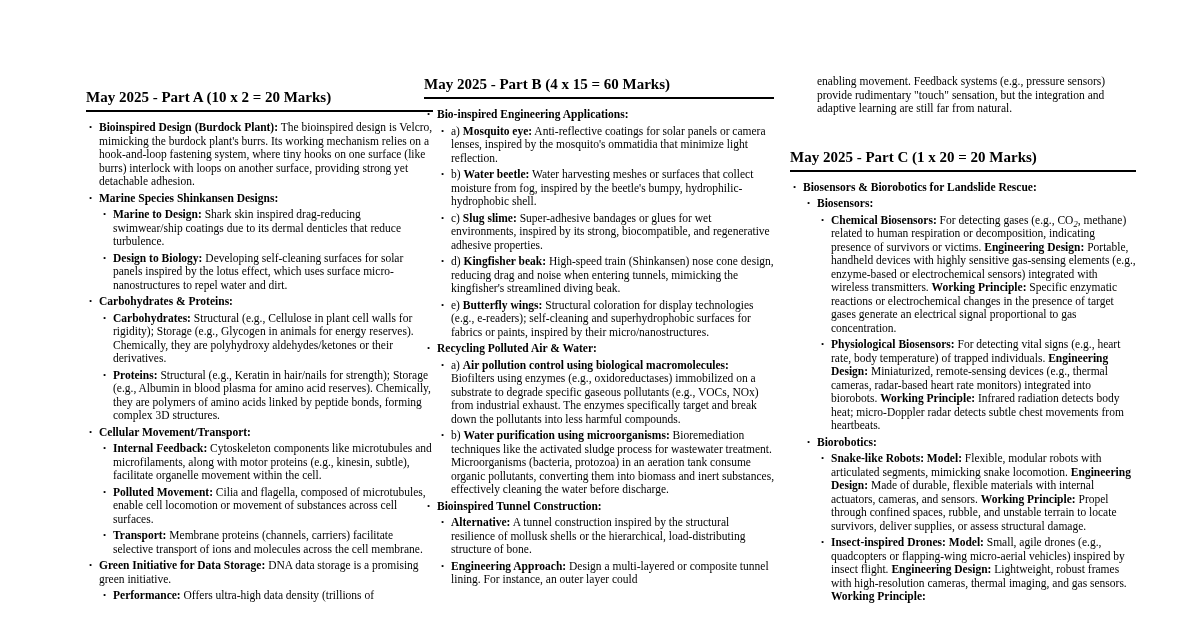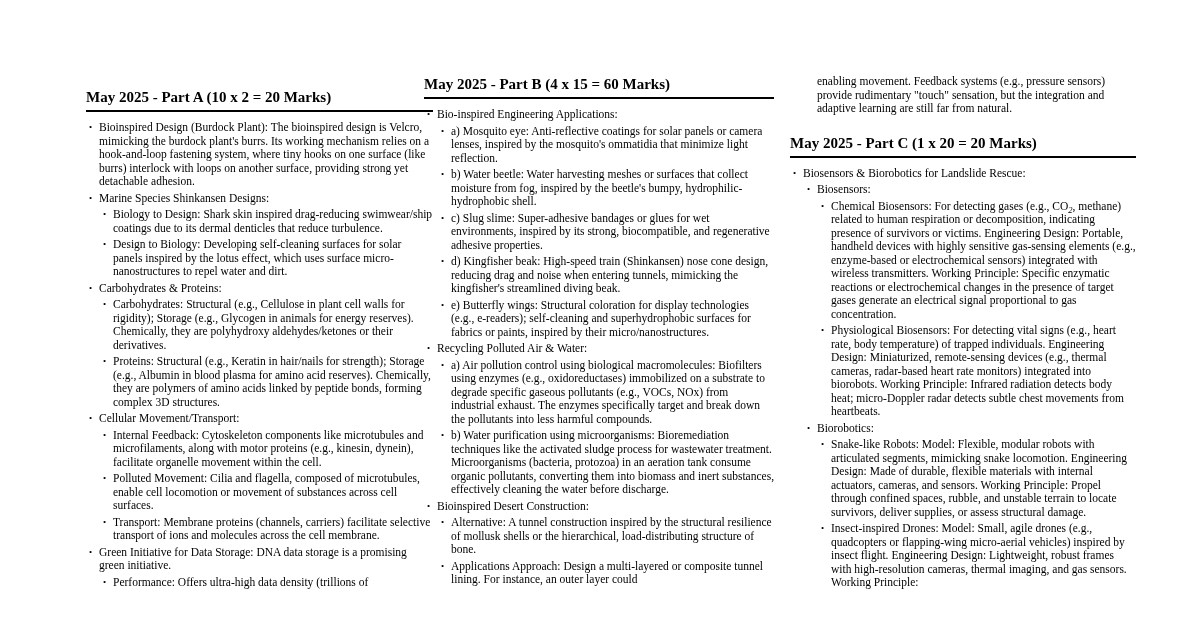--- a/index.html
+++ b/index.html
@@ -25,21 +25,21 @@
 
   .heading {
     font-size: 15px;
     font-weight: bold;
     line-height: 18px;
     padding-bottom: 4px;
     border-bottom: 2px solid #000000;
     margin-bottom: 9px;
     white-space: nowrap;
   }
-  .intro + .heading { margin-top: 18px; }
+  .intro + .heading { margin-top: 32px; }
 
   .intro {
     margin: 0 0 16px 27px;
     font-size: 11.5px;
     line-height: 13.5px;
   }
 
   .item {
     position: relative;
     margin-top: 3px;
@@ -51,63 +51,63 @@
   .item.l3 { padding-left: 41px; }
   .item.l1 .bullet { left: 3px; }
   .item.l2 .bullet { left: 17px; }
   .item.l3 .bullet { left: 31px; }
   .bullet {
     position: absolute;
     top: 0;
     font-size: 9px;
     line-height: 13.5px;
   }
-  .run-b { font-weight: normal; }
+  .run-b { font-weight: bold; }
   .run-r { font-weight: normal; }
   .run-i { }
   sub.run-sub {
     font-style: italic;
     font-size: 8.5px;
     line-height: 0;
   }
 </style>
 </head>
 <body>
 
 <div class="page">
   <div class="column" id="col-0">
       <div class="heading">May 2025 - Part A (10 x 2 = 20 Marks)</div>
       <div class="item l1"><span class="bullet">•</span><span class="run-b">Bioinspired Design (Burdock Plant):</span><span class="run-r"> The bioinspired design is Velcro, mimicking the burdock plant's burrs. Its working mechanism relies on a hook-and-loop fastening system, where tiny hooks on one surface (like burrs) interlock with loops on another surface, providing strong yet detachable adhesion.</span></div>
       <div class="item l1"><span class="bullet">•</span><span class="run-b">Marine Species Shinkansen Designs:</span></div>
-      <div class="item l2"><span class="bullet">•</span><span class="run-b">Biology to Design:</span><span class="run-r"> Shark skin inspired drag-reducing swimwear/ship coatings due to its dermal denticles that reduce turbulence.</span></div>
+      <div class="item l2"><span class="bullet">•</span><span class="run-b">Marine to Design:</span><span class="run-r"> Shark skin inspired drag-reducing swimwear/ship coatings due to its dermal denticles that reduce turbulence.</span></div>
       <div class="item l2"><span class="bullet">•</span><span class="run-b">Design to Biology:</span><span class="run-r"> Developing self-cleaning surfaces for solar panels inspired by the lotus effect, which uses surface micro-nanostructures to repel water and dirt.</span></div>
       <div class="item l1"><span class="bullet">•</span><span class="run-b">Carbohydrates &amp; Proteins:</span></div>
       <div class="item l2"><span class="bullet">•</span><span class="run-b">Carbohydrates:</span><span class="run-r"> Structural (e.g., Cellulose in plant cell walls for rigidity); Storage (e.g., Glycogen in animals for energy reserves). Chemically, they are polyhydroxy aldehydes/ketones or their derivatives.</span></div>
       <div class="item l2"><span class="bullet">•</span><span class="run-b">Proteins:</span><span class="run-r"> Structural (e.g., Keratin in hair/nails for strength); Storage (e.g., Albumin in blood plasma for amino acid reserves). Chemically, they are polymers of amino acids linked by peptide bonds, forming complex 3D structures.</span></div>
       <div class="item l1"><span class="bullet">•</span><span class="run-b">Cellular Movement/Transport:</span></div>
-      <div class="item l2"><span class="bullet">•</span><span class="run-b">Internal Feedback:</span><span class="run-r"> Cytoskeleton components like microtubules and microfilaments, along with motor proteins (e.g., kinesin, dynein), facilitate organelle movement within the cell.</span></div>
+      <div class="item l2"><span class="bullet">•</span><span class="run-b">Internal Feedback:</span><span class="run-r"> Cytoskeleton components like microtubules and microfilaments, along with motor proteins (e.g., kinesin, subtle), facilitate organelle movement within the cell.</span></div>
       <div class="item l2"><span class="bullet">•</span><span class="run-b">Polluted Movement:</span><span class="run-r"> Cilia and flagella, composed of microtubules, enable cell locomotion or movement of substances across cell surfaces.</span></div>
       <div class="item l2"><span class="bullet">•</span><span class="run-b">Transport:</span><span class="run-r"> Membrane proteins (channels, carriers) facilitate selective transport of ions and molecules across the cell membrane.</span></div>
       <div class="item l1"><span class="bullet">•</span><span class="run-b">Green Initiative for Data Storage:</span><span class="run-r"> DNA data storage is a promising green initiative.</span></div>
       <div class="item l2"><span class="bullet">•</span><span class="run-b">Performance:</span><span class="run-r"> Offers ultra-high data density (trillions of</span></div>
     </div>
   <div class="column" id="col-1">
       <div class="heading">May 2025 - Part B (4 x 15 = 60 Marks)</div>
       <div class="item l1"><span class="bullet">•</span><span class="run-b">Bio-inspired Engineering Applications:</span></div>
       <div class="item l2"><span class="bullet">•</span><span class="run-r">a) </span><span class="run-b">Mosquito eye:</span><span class="run-r"> Anti-reflective coatings for solar panels or camera lenses, inspired by the mosquito's ommatidia that minimize light reflection.</span></div>
       <div class="item l2"><span class="bullet">•</span><span class="run-r">b) </span><span class="run-b">Water beetle:</span><span class="run-r"> Water harvesting meshes or surfaces that collect moisture from fog, inspired by the beetle's bumpy, hydrophilic-hydrophobic shell.</span></div>
       <div class="item l2"><span class="bullet">•</span><span class="run-r">c) </span><span class="run-b">Slug slime:</span><span class="run-r"> Super-adhesive bandages or glues for wet environments, inspired by its strong, biocompatible, and regenerative adhesive properties.</span></div>
       <div class="item l2"><span class="bullet">•</span><span class="run-r">d) </span><span class="run-b">Kingfisher beak:</span><span class="run-r"> High-speed train (Shinkansen) nose cone design, reducing drag and noise when entering tunnels, mimicking the kingfisher's streamlined diving beak.</span></div>
       <div class="item l2"><span class="bullet">•</span><span class="run-r">e) </span><span class="run-b">Butterfly wings:</span><span class="run-r"> Structural coloration for display technologies (e.g., e-readers); self-cleaning and superhydrophobic surfaces for fabrics or paints, inspired by their micro/nanostructures.</span></div>
       <div class="item l1"><span class="bullet">•</span><span class="run-b">Recycling Polluted Air &amp; Water:</span></div>
       <div class="item l2"><span class="bullet">•</span><span class="run-r">a) </span><span class="run-b">Air pollution control using biological macromolecules:</span><span class="run-r"> Biofilters using enzymes (e.g., oxidoreductases) immobilized on a substrate to degrade specific gaseous pollutants (e.g., VOCs, NOx) from industrial exhaust. The enzymes specifically target and break down the pollutants into less harmful compounds.</span></div>
       <div class="item l2"><span class="bullet">•</span><span class="run-r">b) </span><span class="run-b">Water purification using microorganisms:</span><span class="run-r"> Bioremediation techniques like the activated sludge process for wastewater treatment. Microorganisms (bacteria, protozoa) in an aeration tank consume organic pollutants, converting them into biomass and inert substances, effectively cleaning the water before discharge.</span></div>
-      <div class="item l1"><span class="bullet">•</span><span class="run-b">Bioinspired Desert Construction:</span></div>
+      <div class="item l1"><span class="bullet">•</span><span class="run-b">Bioinspired Tunnel Construction:</span></div>
       <div class="item l2"><span class="bullet">•</span><span class="run-b">Alternative:</span><span class="run-r"> A tunnel construction inspired by the structural resilience of mollusk shells or the hierarchical, load-distributing structure of bone.</span></div>
-      <div class="item l2"><span class="bullet">•</span><span class="run-b">Applications Approach:</span><span class="run-r"> Design a multi-layered or composite tunnel lining. For instance, an outer layer could</span></div>
+      <div class="item l2"><span class="bullet">•</span><span class="run-b">Engineering Approach:</span><span class="run-r"> Design a multi-layered or composite tunnel lining. For instance, an outer layer could</span></div>
     </div>
   <div class="column" id="col-2">
       <p class="intro"><span class="run-r">enabling movement. Feedback systems (e.g., pressure sensors) provide rudimentary "touch" sensation, but the integration and adaptive learning are still far from natural.</span></p>
       <div class="heading">May 2025 - Part C (1 x 20 = 20 Marks)</div>
       <div class="item l1"><span class="bullet">•</span><span class="run-b">Biosensors &amp; Biorobotics for Landslide Rescue:</span></div>
       <div class="item l2"><span class="bullet">•</span><span class="run-b">Biosensors:</span></div>
       <div class="item l3"><span class="bullet">•</span><span class="run-b">Chemical Biosensors:</span><span class="run-r"> For detecting gases (e.g., </span><span class="run-i">CO</span><sub class="run-sub">2</sub><span class="run-r">, methane) related to human respiration or decomposition, indicating presence of survivors or victims. </span><span class="run-b">Engineering Design:</span><span class="run-r"> Portable, handheld devices with highly sensitive gas-sensing elements (e.g., enzyme-based or electrochemical sensors) integrated with wireless transmitters. </span><span class="run-b">Working Principle:</span><span class="run-r"> Specific enzymatic reactions or electrochemical changes in the presence of target gases generate an electrical signal proportional to gas concentration.</span></div>
       <div class="item l3"><span class="bullet">•</span><span class="run-b">Physiological Biosensors:</span><span class="run-r"> For detecting vital signs (e.g., heart rate, body temperature) of trapped individuals. </span><span class="run-b">Engineering Design:</span><span class="run-r"> Miniaturized, remote-sensing devices (e.g., thermal cameras, radar-based heart rate monitors) integrated into biorobots. </span><span class="run-b">Working Principle:</span><span class="run-r"> Infrared radiation detects body heat; micro-Doppler radar detects subtle chest movements from heartbeats.</span></div>
       <div class="item l2"><span class="bullet">•</span><span class="run-b">Biorobotics:</span></div>
       <div class="item l3"><span class="bullet">•</span><span class="run-b">Snake-like Robots: Model:</span><span class="run-r"> Flexible, modular robots with articulated segments, mimicking snake locomotion. </span><span class="run-b">Engineering Design:</span><span class="run-r"> Made of durable, flexible materials with internal actuators, cameras, and sensors. </span><span class="run-b">Working Principle:</span><span class="run-r"> Propel through confined spaces, rubble, and unstable terrain to locate survivors, deliver supplies, or assess structural damage.</span></div>

